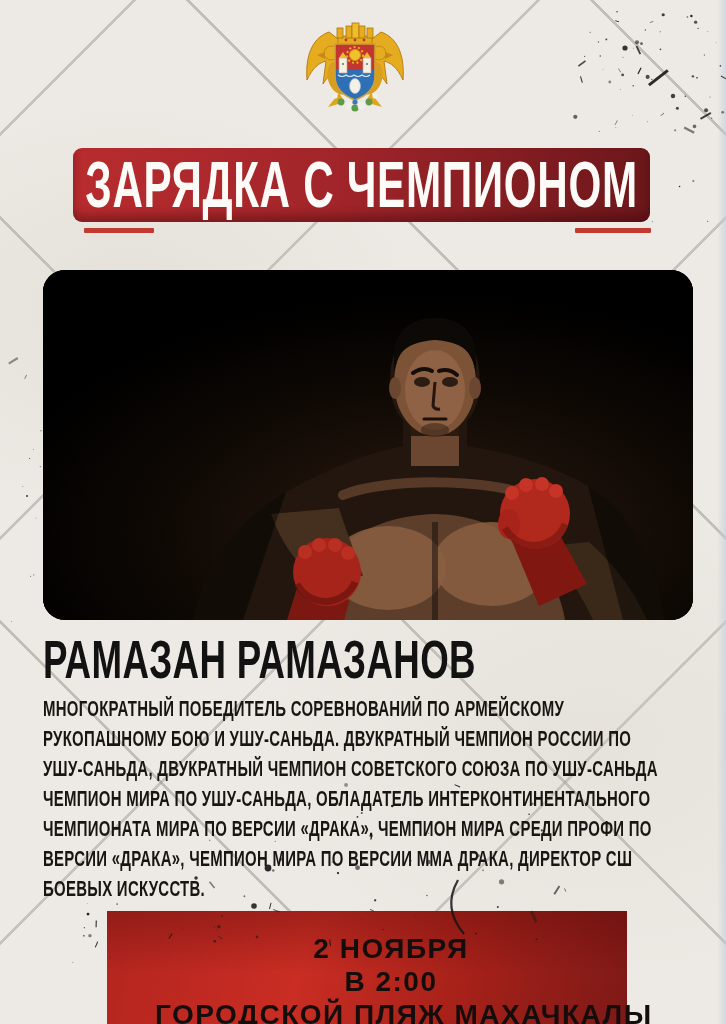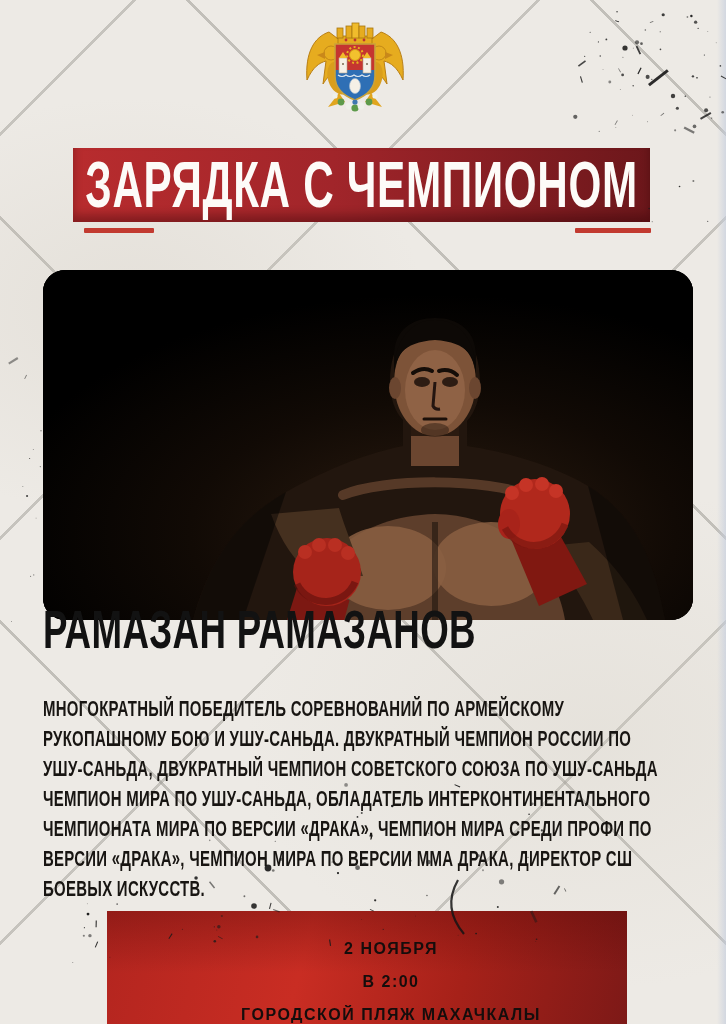--- a/index.html
+++ b/index.html
@@ -14,45 +14,45 @@
     font-family:"Liberation Sans", sans-serif;
   }
   .edge-band{position:absolute;right:0;top:0;width:9px;height:100%;
     background:linear-gradient(to left, rgba(196,205,222,.65), rgba(196,205,222,0));}
   
   .emblem{position:absolute;left:293px;top:18px;width:124px;height:96px;}
   
   .banner{position:absolute;left:73px;top:148px;width:577px;height:74px;
     background:linear-gradient(90deg,#b82c2e 0%,#a1252a 45%,#6c171b 100%);
     box-shadow:inset 0 -7px 10px rgba(42,2,6,.35);
-    display:flex;align-items:center;justify-content:center;}
+    display:flex;align-items:center;justify-content:center;border-radius:9px;}
   .banner-text{color:#fdfbf8;font-weight:bold;font-size:64px;line-height:1;
     white-space:nowrap;transform:scaleX(.66);transform-origin:50% 50%;letter-spacing:1px;}
   .dash{position:absolute;height:5px;background:#c23a30;border-radius:1px;}
   .dash-left{left:84px;top:228px;width:70px;}
   .dash-right{left:575px;top:228px;width:76px;}
   
   .photo{position:absolute;left:43px;top:270px;width:650px;height:350px;border-radius:22px;
     overflow:hidden;background:#000;}
   .photo svg{display:block;}
   
-  .name{position:absolute;left:43px;top:603px;height:52px;display:flex;align-items:center;}
+  .name{position:absolute;left:43px;top:633px;height:52px;display:flex;align-items:center;}
   .name span{font-weight:bold;font-size:54px;color:#121212;white-space:nowrap;
     transform:scaleX(.68);transform-origin:0 50%;letter-spacing:.5px;}
   
   .about{position:absolute;left:43px;top:694px;width:660px;}
   .about .ln{display:block;height:30px;line-height:30px;font-weight:bold;font-size:22px;
     color:#181512;white-space:nowrap;transform:scaleX(.68);transform-origin:0 50%;letter-spacing:.4px;}
   
   .footer{position:absolute;left:107px;top:911px;width:520px;height:113px;
     background:
       linear-gradient(to bottom, rgba(70,5,5,.30), rgba(70,5,5,0) 55%),
       linear-gradient(105deg,#b3251f 0%,#c92d23 38%,#a62119 68%,#7d1917 100%);
     text-align:center;padding-top:21px;box-sizing:border-box;}
-  .footer .ev{height:33px;line-height:33px;font-weight:bold;font-size:16px;color:#150d0c;
+  .footer .ev{height:33px;line-height:33px;font-weight:bold;font-size:28px;color:#150d0c;
     letter-spacing:1.5px;white-space:nowrap;padding-left:48px;}
   
   .splatter{position:absolute;left:0;top:0;pointer-events:none;}
 </style>
 </head>
 <body>
 
 <div class="poster">
 
   <div class="edge-band"></div>

